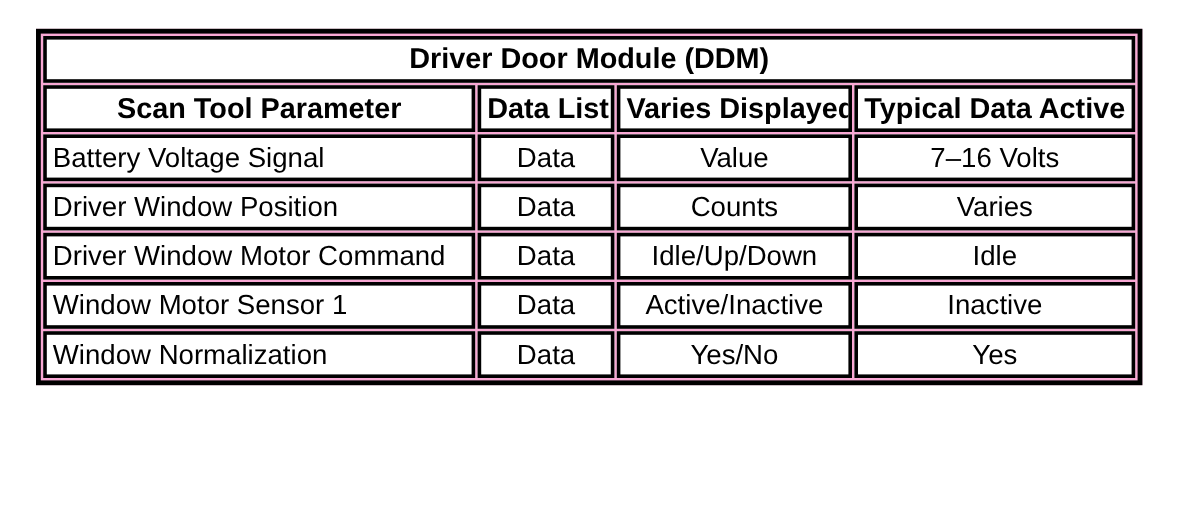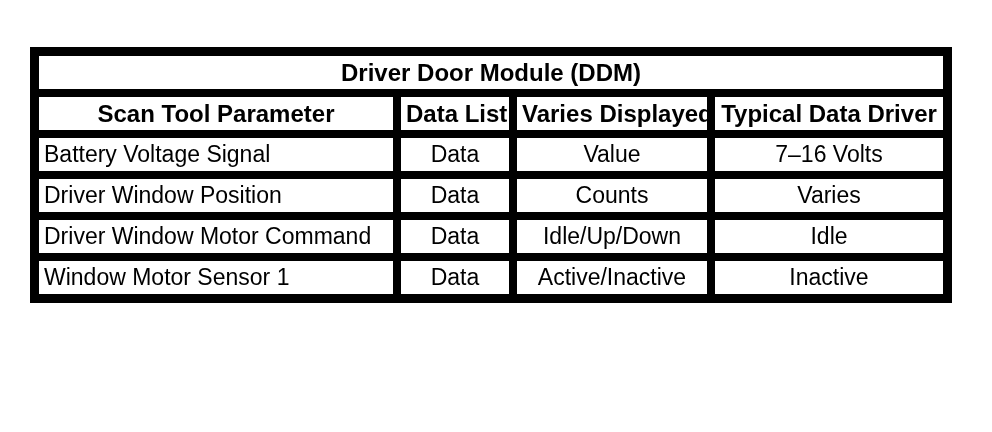--- a/index.html
+++ b/index.html
@@ -12,28 +12,28 @@
   .page {
     position: relative;
     width: 992px;
     height: 432px;
     background: #ffffff;
     overflow: hidden;
   }
   table.ddm {
     position: absolute;
     left: 30px;
-    top: 47px;
+    top: 24px;
     width: 922px;
     table-layout: fixed;
     border-collapse: separate;
     border-spacing: 2px;
     border: 4px solid #000000;
     box-sizing: border-box;
-    background: #000000;
+    background: #f9a8d4;
   }
   table.ddm td, table.ddm th {
     border: 3px solid #000000;
     box-sizing: border-box;
     height: 39px;
     padding: 0 5px;
     vertical-align: middle;
     text-align: center;
     font-size: 23px;
     line-height: 1;
@@ -63,21 +63,21 @@
       <col style="width:234px">
     </colgroup>
     <tbody>
       <tr>
         <td class="title-cell" colspan="4">Driver Door Module (DDM)</td>
       </tr>
       <tr>
         <th>Scan Tool Parameter</th>
         <th>Data List</th>
         <th>Varies Displayed</th>
-        <th>Typical Data Driver</th>
+        <th>Typical Data Active</th>
       </tr>
       <tr>
         <td class="param-cell">Battery Voltage Signal</td>
         <td>Data</td>
         <td>Value</td>
         <td>7–16 Volts</td>
       </tr>
       <tr>
         <td class="param-cell">Driver Window Position</td>
         <td>Data</td>
@@ -89,15 +89,21 @@
         <td>Data</td>
         <td>Idle/Up/Down</td>
         <td>Idle</td>
       </tr>
       <tr>
         <td class="param-cell">Window Motor Sensor 1</td>
         <td>Data</td>
         <td>Active/Inactive</td>
         <td>Inactive</td>
       </tr>
+      <tr>
+        <td class="param-cell">Window Normalization</td>
+        <td>Data</td>
+        <td>Yes/No</td>
+        <td>Yes</td>
+      </tr>
     </tbody>
   </table>
 </div>
 
 </body></html>

